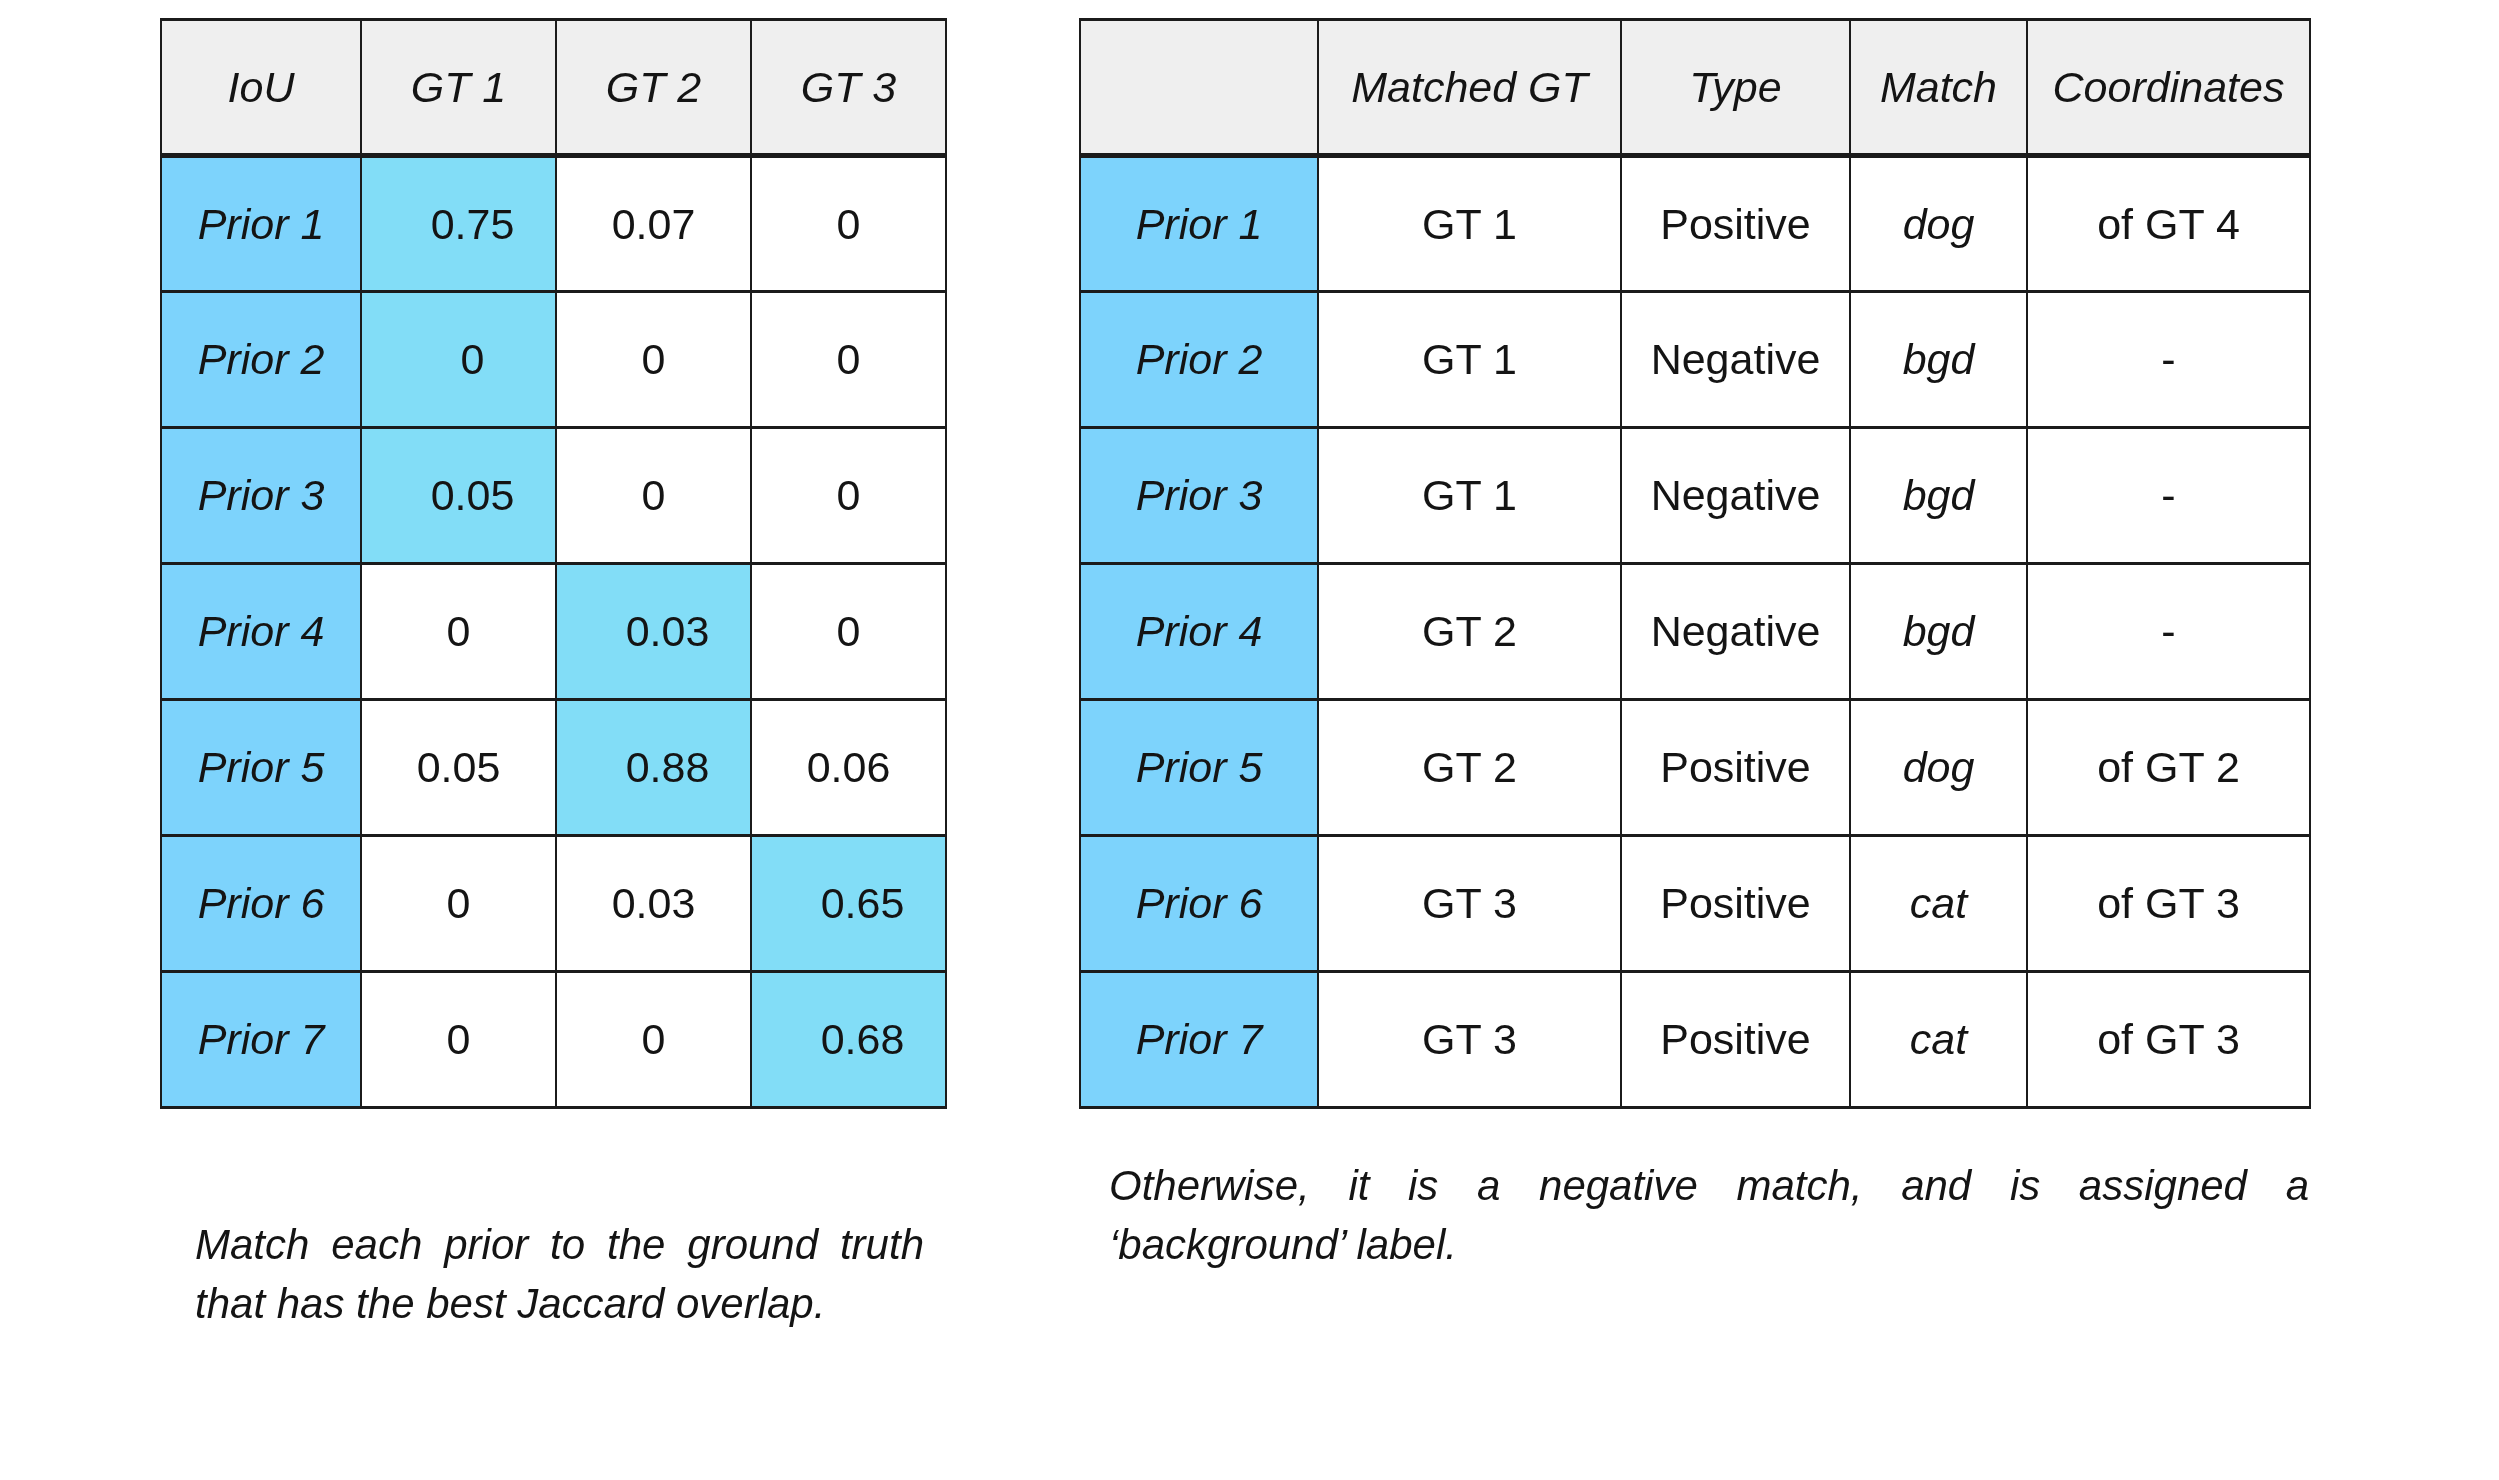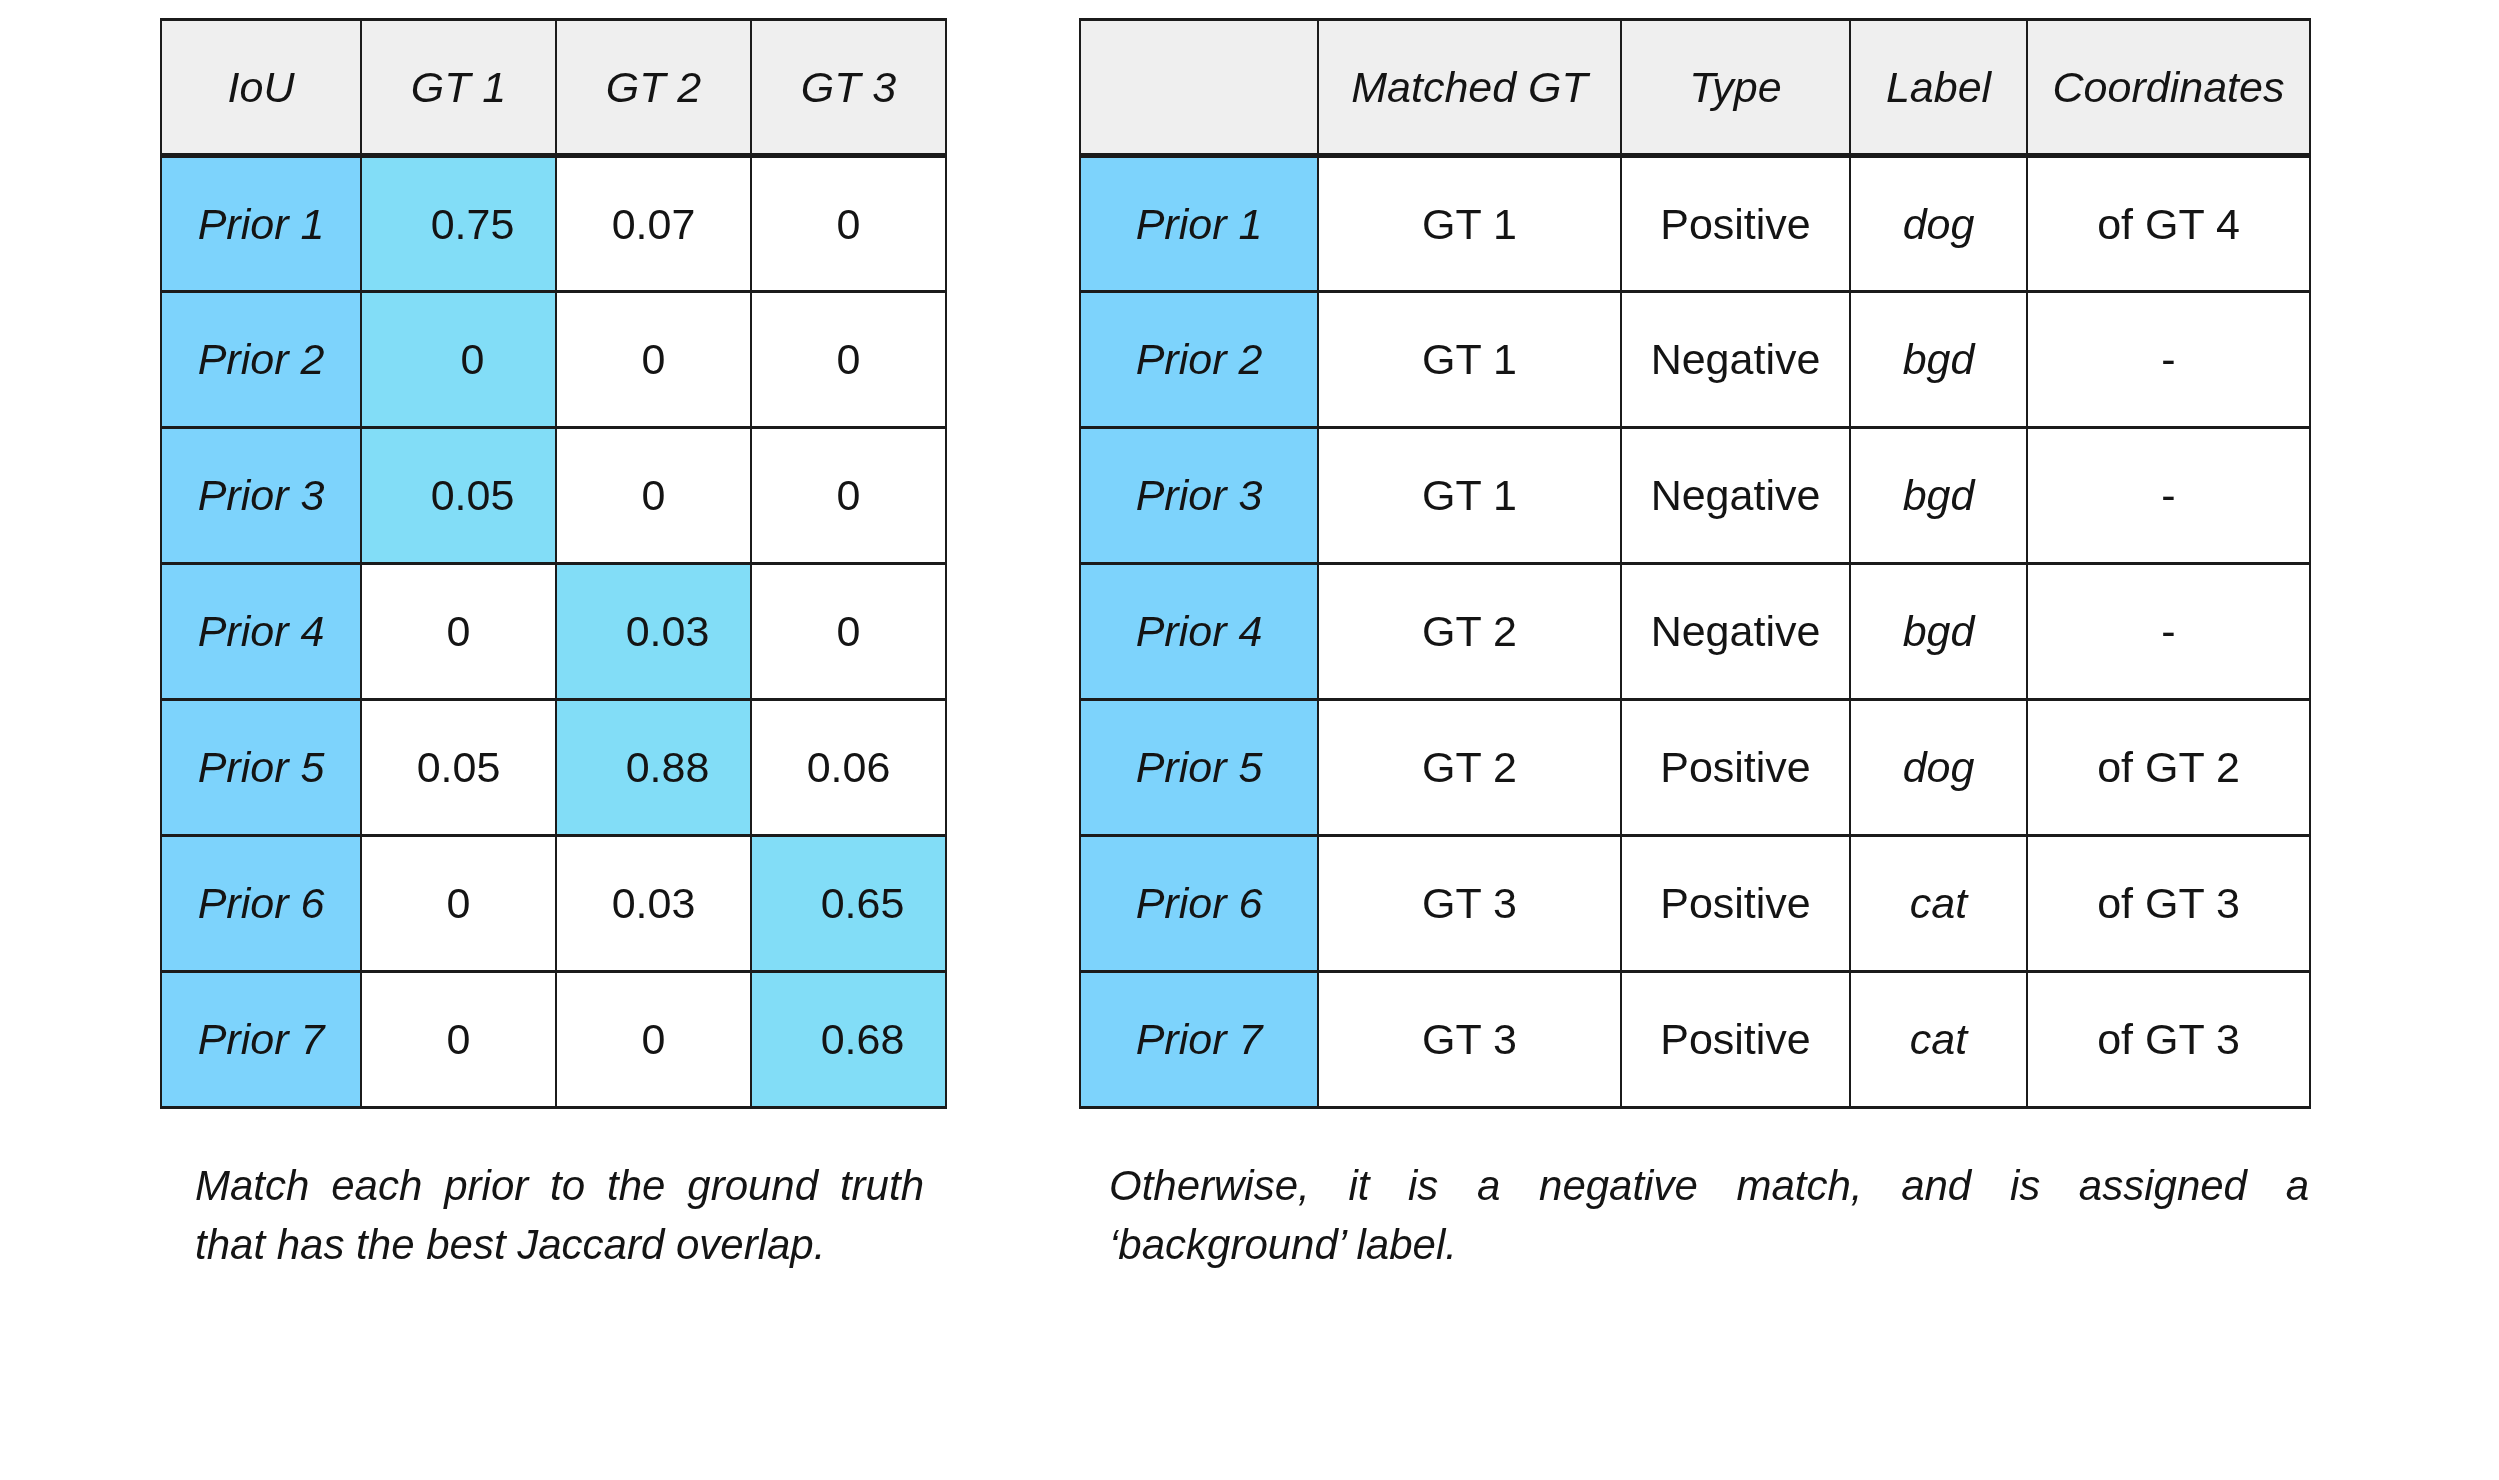--- a/index.html
+++ b/index.html
@@ -46,21 +46,21 @@
   #match-table{ left: 1079px; top: 18px; width: 1230px; padding-left: 25px; }
 
   .caption {
     position: absolute;
     font-style: italic;
     font-size: 42px;
     line-height: 1.40;
     text-align: justify;
     color: #141414;
   }
-  #iou-caption   { left: 195px;  top: 1157px; width: 729px; }
+  #iou-caption   { left: 195px;  top: 1216px; width: 729px; }
   #match-caption { left: 1109px; top: 1157px; width: 1200px; }
   #match-caption p + p { margin-top: 42px; }
 </style>
 </head>
 <body>
 
 <div class="page">
 
   <table class="tbl" id="iou-table">
     <colgroup>
@@ -127,21 +127,21 @@
         <col style="width:303px">
         <col style="width:229px">
         <col style="width:177px">
         <col style="width:283px">
       </colgroup>
     <tbody>
       <tr class="hdr">
         <td></td>
         <td>Matched GT</td>
         <td>Type</td>
-        <td>Label</td>
+        <td>Match</td>
         <td>Coordinates</td>
       </tr>
       <tr>
         <td class="rowlbl">Prior 1</td>
         <td>GT 1</td>
         <td>Positive</td>
         <td class="ital">dog</td>
         <td>of GT 4</td>
       </tr>
       <tr>

